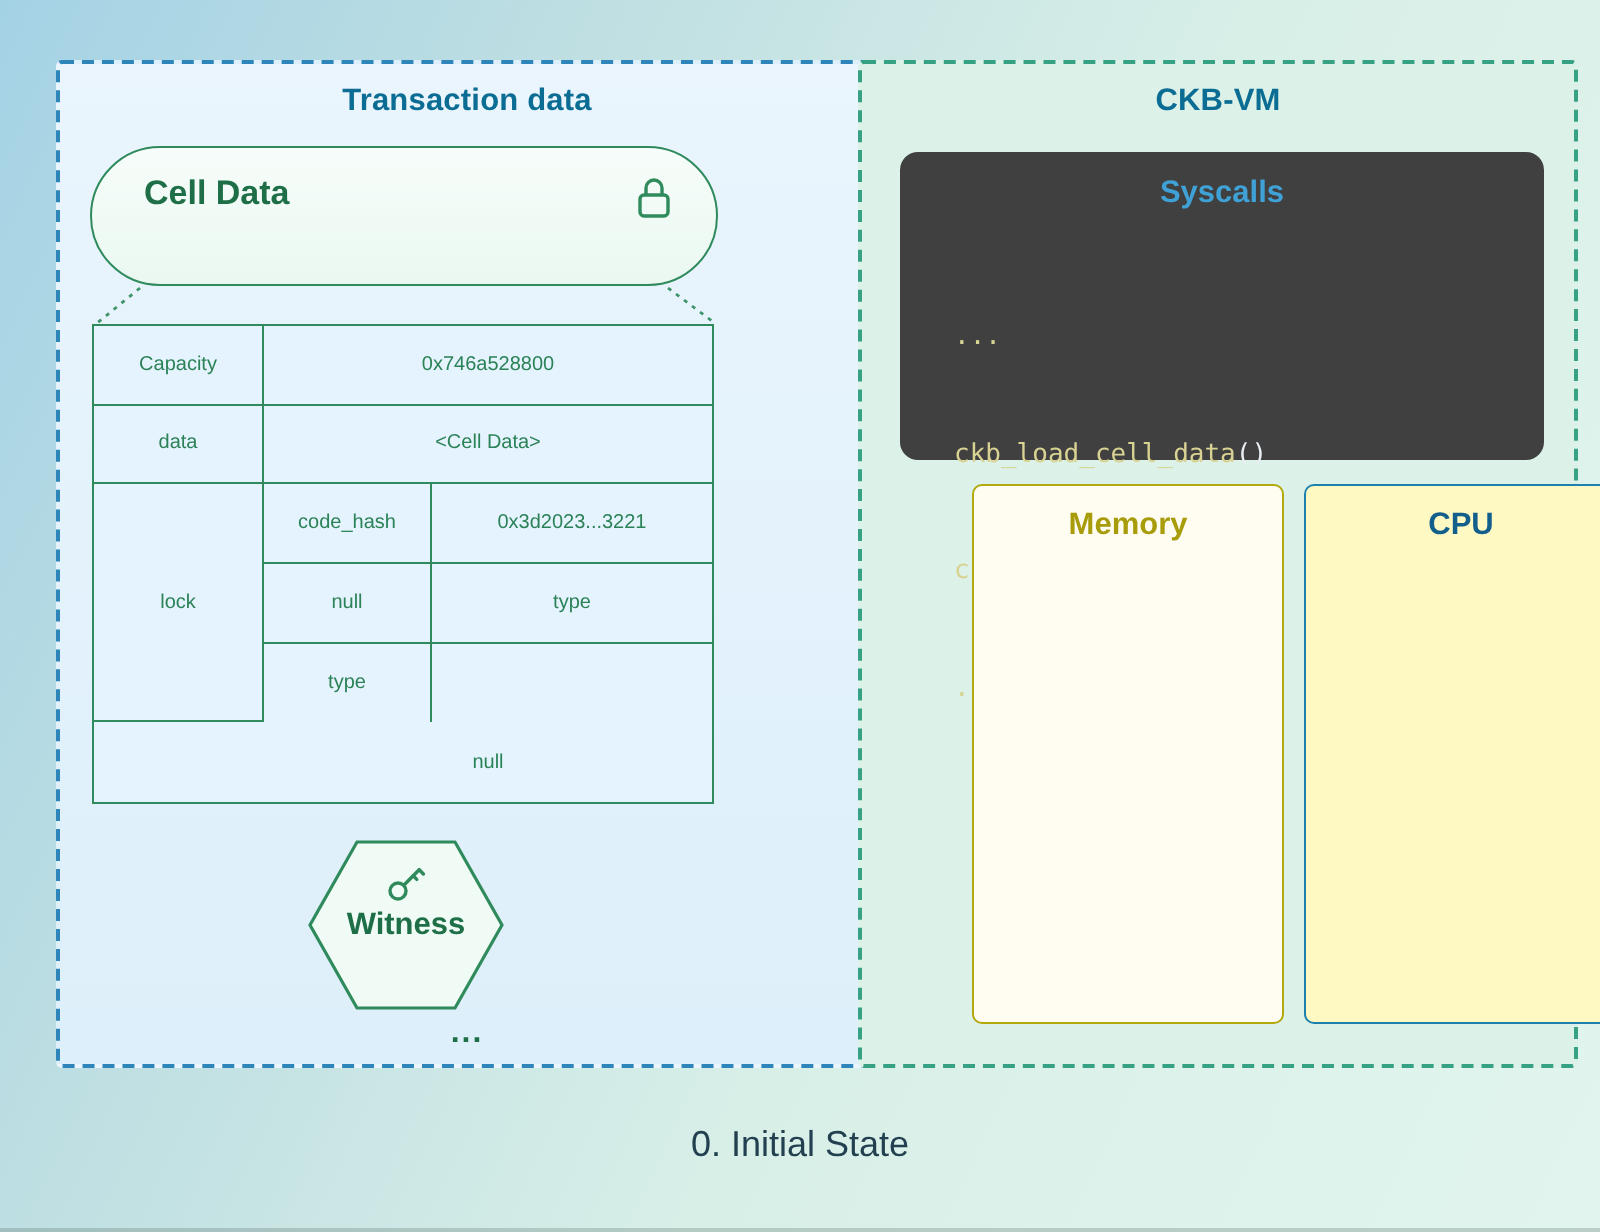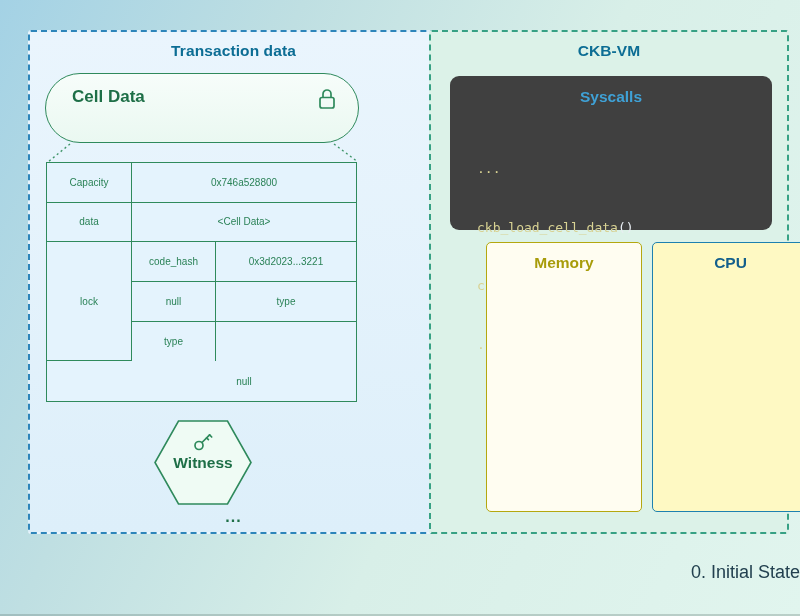--- a/index.html
+++ b/index.html
@@ -88,21 +88,21 @@
   .membox { left:19px;  width:156px; border:1.5px solid #b4a80f; background:#fffdf1; }
   .cpubox { left:185px; width:157px; border:1.5px solid #1d81b0; background:#fef9c3; }
   .membox .box-title, .cpubox .box-title {
     position:absolute; top:11px; left:0; width:100%; text-align:center;
     font-size:15.5px; font-weight:bold;
   }
   .membox .box-title { color:#a89c0a; }
   .cpubox .box-title { color:#135f8c; }
 
   .caption {
-    position:absolute; left:0; top:562px; width:100%; text-align:right;
+    position:absolute; left:0; top:562px; width:100%; text-align:center;
     font-size:18px; color:#22404f;
   }
 </style>
 </head>
 <body>
 
 <div class="canvas">
 
   <div class="panel-left">
     <div class="panel-title">Transaction data</div>

